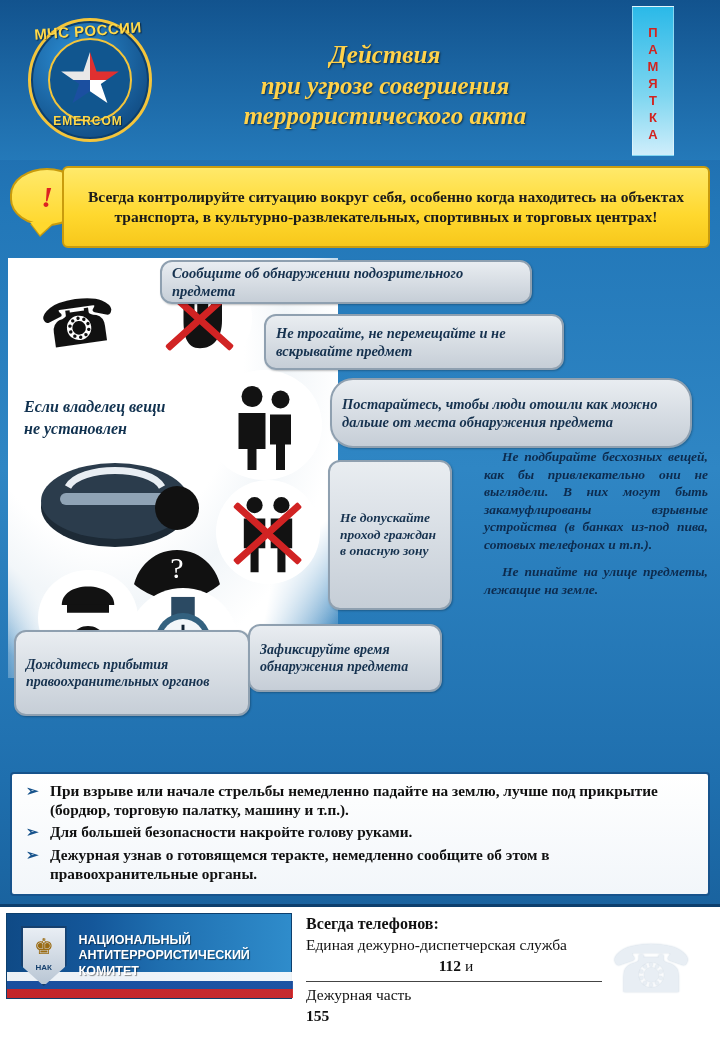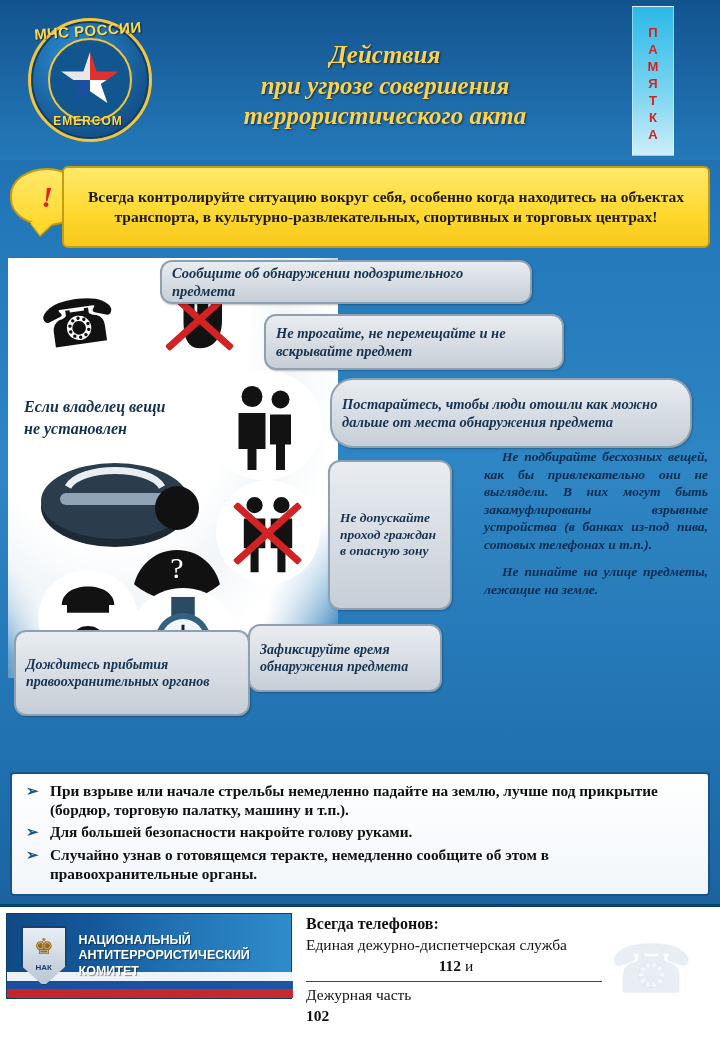--- a/index.html
+++ b/index.html
@@ -360,21 +360,21 @@
       <li>
         <span class="marker">➢</span>
         <span>При взрыве или начале стрельбы немедленно падайте на землю, лучше под прикрытие (бордюр, торговую палатку, машину и т.п.).</span>
       </li>
       <li>
         <span class="marker">➢</span>
         <span>Для большей безопасности накройте голову руками.</span>
       </li>
       <li>
         <span class="marker">➢</span>
-        <span>Случайно узнав о готовящемся теракте, немедленно сообщите об этом в правоохранительные органы.</span>
+        <span>Дежурная узнав о готовящемся теракте, немедленно сообщите об этом в правоохранительные органы.</span>
       </li>
     </ul>
   </div>
 
   <div class="footer">
     <div class="nak">
       <div class="nak-flag"></div>
       <div class="nak-shield">
         <span class="eagle">♚</span>
         <span class="nak-label">НАК</span>
@@ -387,19 +387,19 @@
 
     <div class="phones">
       <div class="hdr">Всегда телефонов:</div>
       <div class="line">Единая дежурно-диспетчерская служба</div>
       <div class="line" style="text-align:center;">
         <span class="num">112</span>
         <span>и</span>
       </div>
       <div class="rule"></div>
       <div class="line">Дежурная часть</div>
-      <div class="line num">102</div>
+      <div class="line num">155</div>
     </div>
 
     <div class="footer-phone-icon">☎</div>
   </div>
 
 </div>
 
 </body></html>

